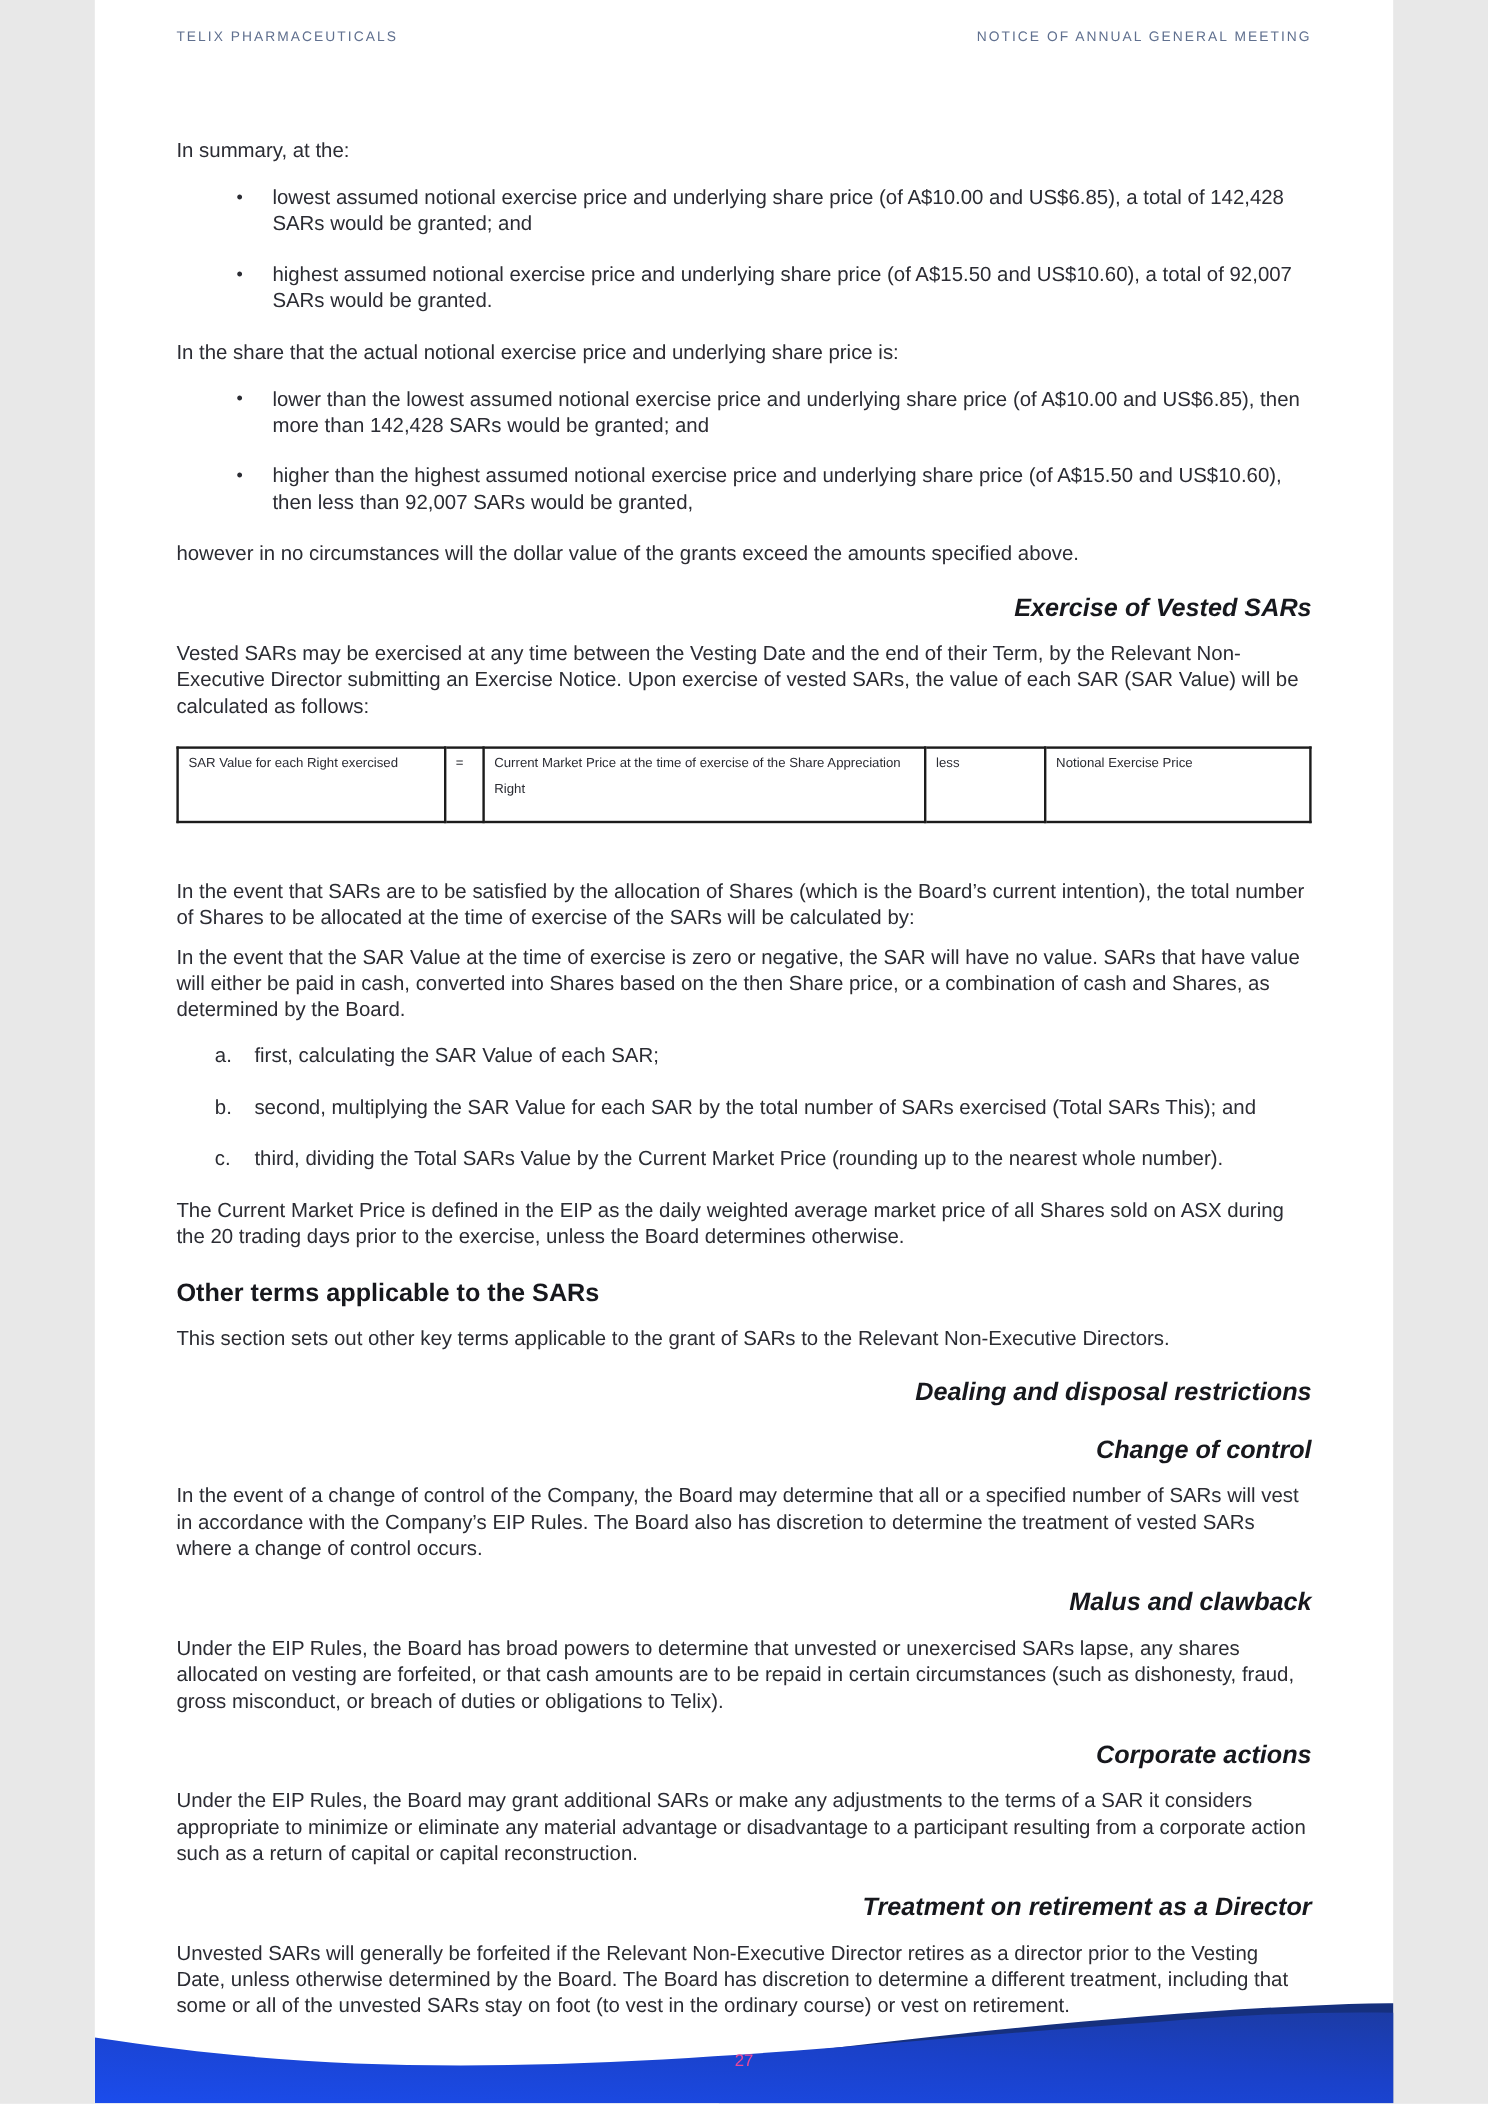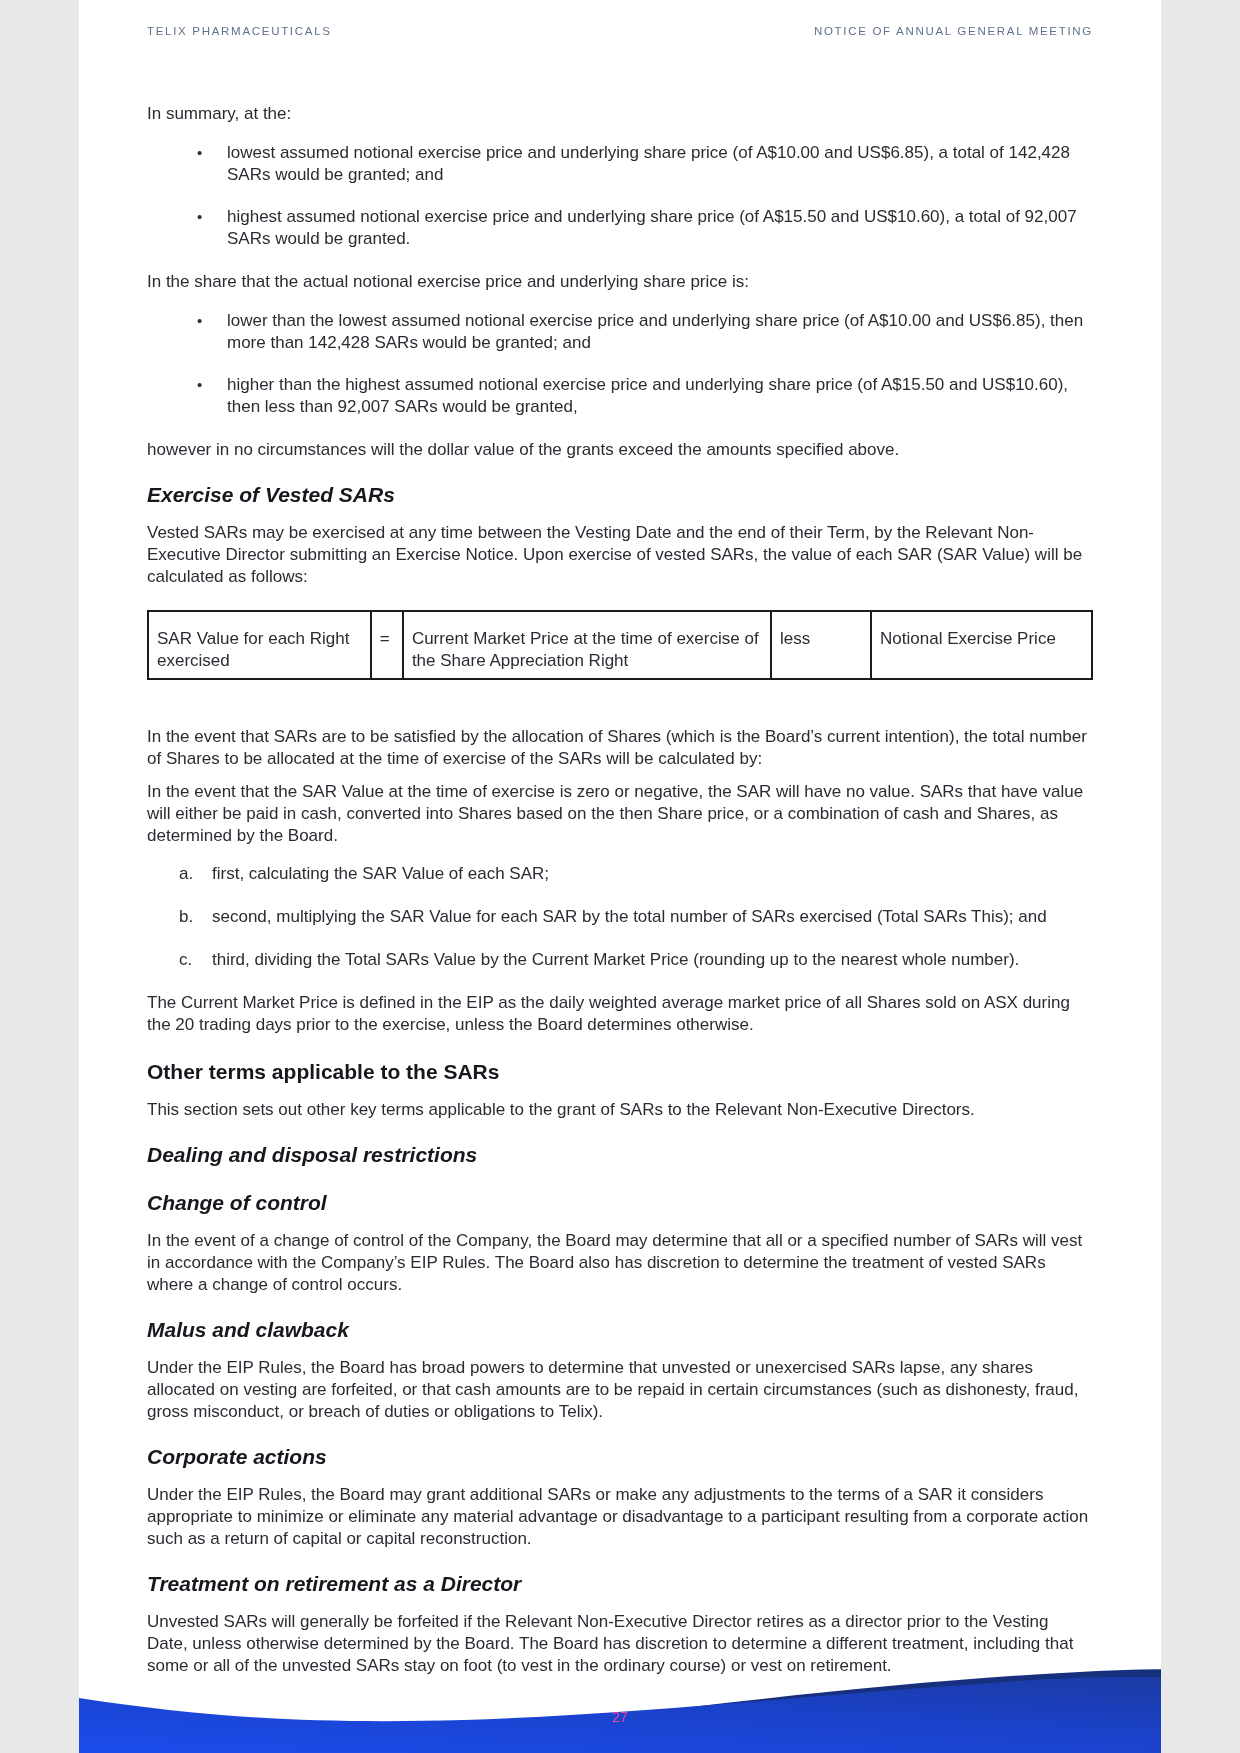--- a/index.html
+++ b/index.html
@@ -22,21 +22,21 @@
     justify-content: space-between;
     font-size: 11.5px;
     font-weight: 500;
     letter-spacing: 1.7px;
     color: #60708f;
     text-transform: uppercase;
   }
   
   .content {
     position: absolute;
-    top: 92px; left: 68px; right: 68px;
+    top: 104px; left: 68px; right: 68px;
   }
   .content p {
     font-size: 17px;
     line-height: 22px;
     margin: 11px 0;
   }
   .bullet-list { margin: 17px 0 21px 0; }
   .bullet-item {
     display: flex;
     margin-bottom: 20px;
@@ -61,39 +61,40 @@
     margin-left: 32px;
     flex: 0 0 auto;
   }
   .h-italic {
     font-size: 21px;
     line-height: 28px;
     font-weight: 600;
     font-style: italic;
     color: #17181d;
     margin: 20px 0 13px 0;
+    text-align: right;
   }
   .h-bold {
     font-size: 21px;
     line-height: 28px;
     font-weight: 700;
     color: #17181d;
     margin: 22px 0 13px 0;
   }
   
   table.formula {
     width: 100%;
     border-collapse: collapse;
     margin: 22px 0 46px 0;
   }
   table.formula td {
     border: 2px solid #1c1c1c;
     vertical-align: top;
-    padding: 16px 8px 6px 8px;
-    font-size: 17px;
+    padding: 1px 8px 6px 8px;
+    font-size: 11px;
     line-height: 22px;
     height: 62px;
   }
   
   .footer-wave {
     position: absolute;
     left: 0; bottom: 0;
     width: 1240px; height: 165px;
     display: block;
   }

